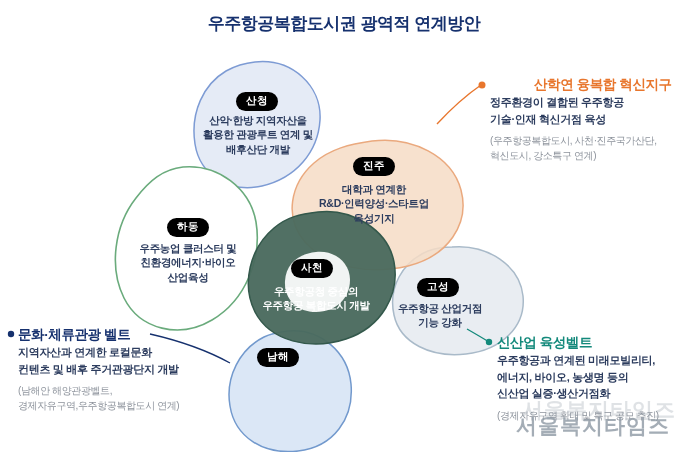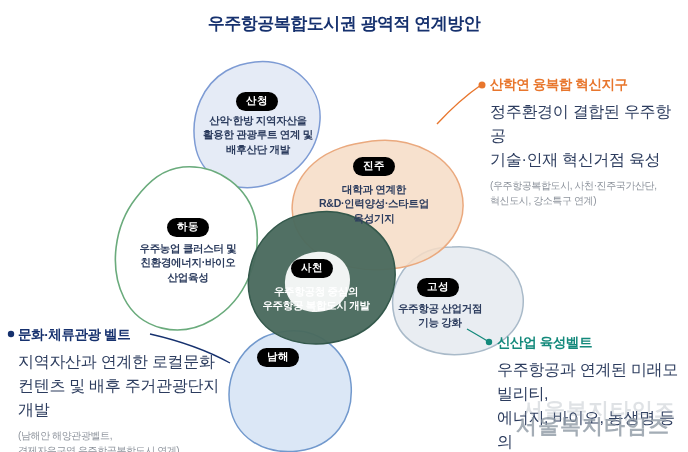--- a/index.html
+++ b/index.html
@@ -29,25 +29,25 @@
     position:absolute; transform:translateX(-50%);
     width:170px; text-align:center;
     font-size:10.5px; font-weight:600; line-height:1.38;
     color:#2c3c5e; letter-spacing:-0.3px;
     white-space:pre-line; z-index:4;
   }
   .desc.on-dark { color:#ffffff; }
 
   .callout { position:absolute; z-index:5; }
   .co-title { font-size:13.5px; font-weight:bold; letter-spacing:-0.4px; }
-  .co-title.orange { color:#e8762d; }
+  .co-title.orange { color:#e8762d;margin-left:44px; }
   .co-title.navy   { color:#16316e; }
   .co-title.teal   { color:#13897b; }
   .co-body {
-    margin-top:6px; font-size:16px; font-weight:400; line-height:1.5;
+    font-size:11px; font-weight:700; line-height:1.5;
     color:#2c3c5e; letter-spacing:-0.3px; white-space:pre-line;
   }
   .co-note {
     margin-top:6px; font-size:10px; line-height:1.5;
     color:#8d939c; letter-spacing:-0.4px; white-space:pre;
   }
 
   .watermark {
     position:absolute; right:18px; top:412px;
     font-size:21px; font-weight:bold; letter-spacing:1px;

